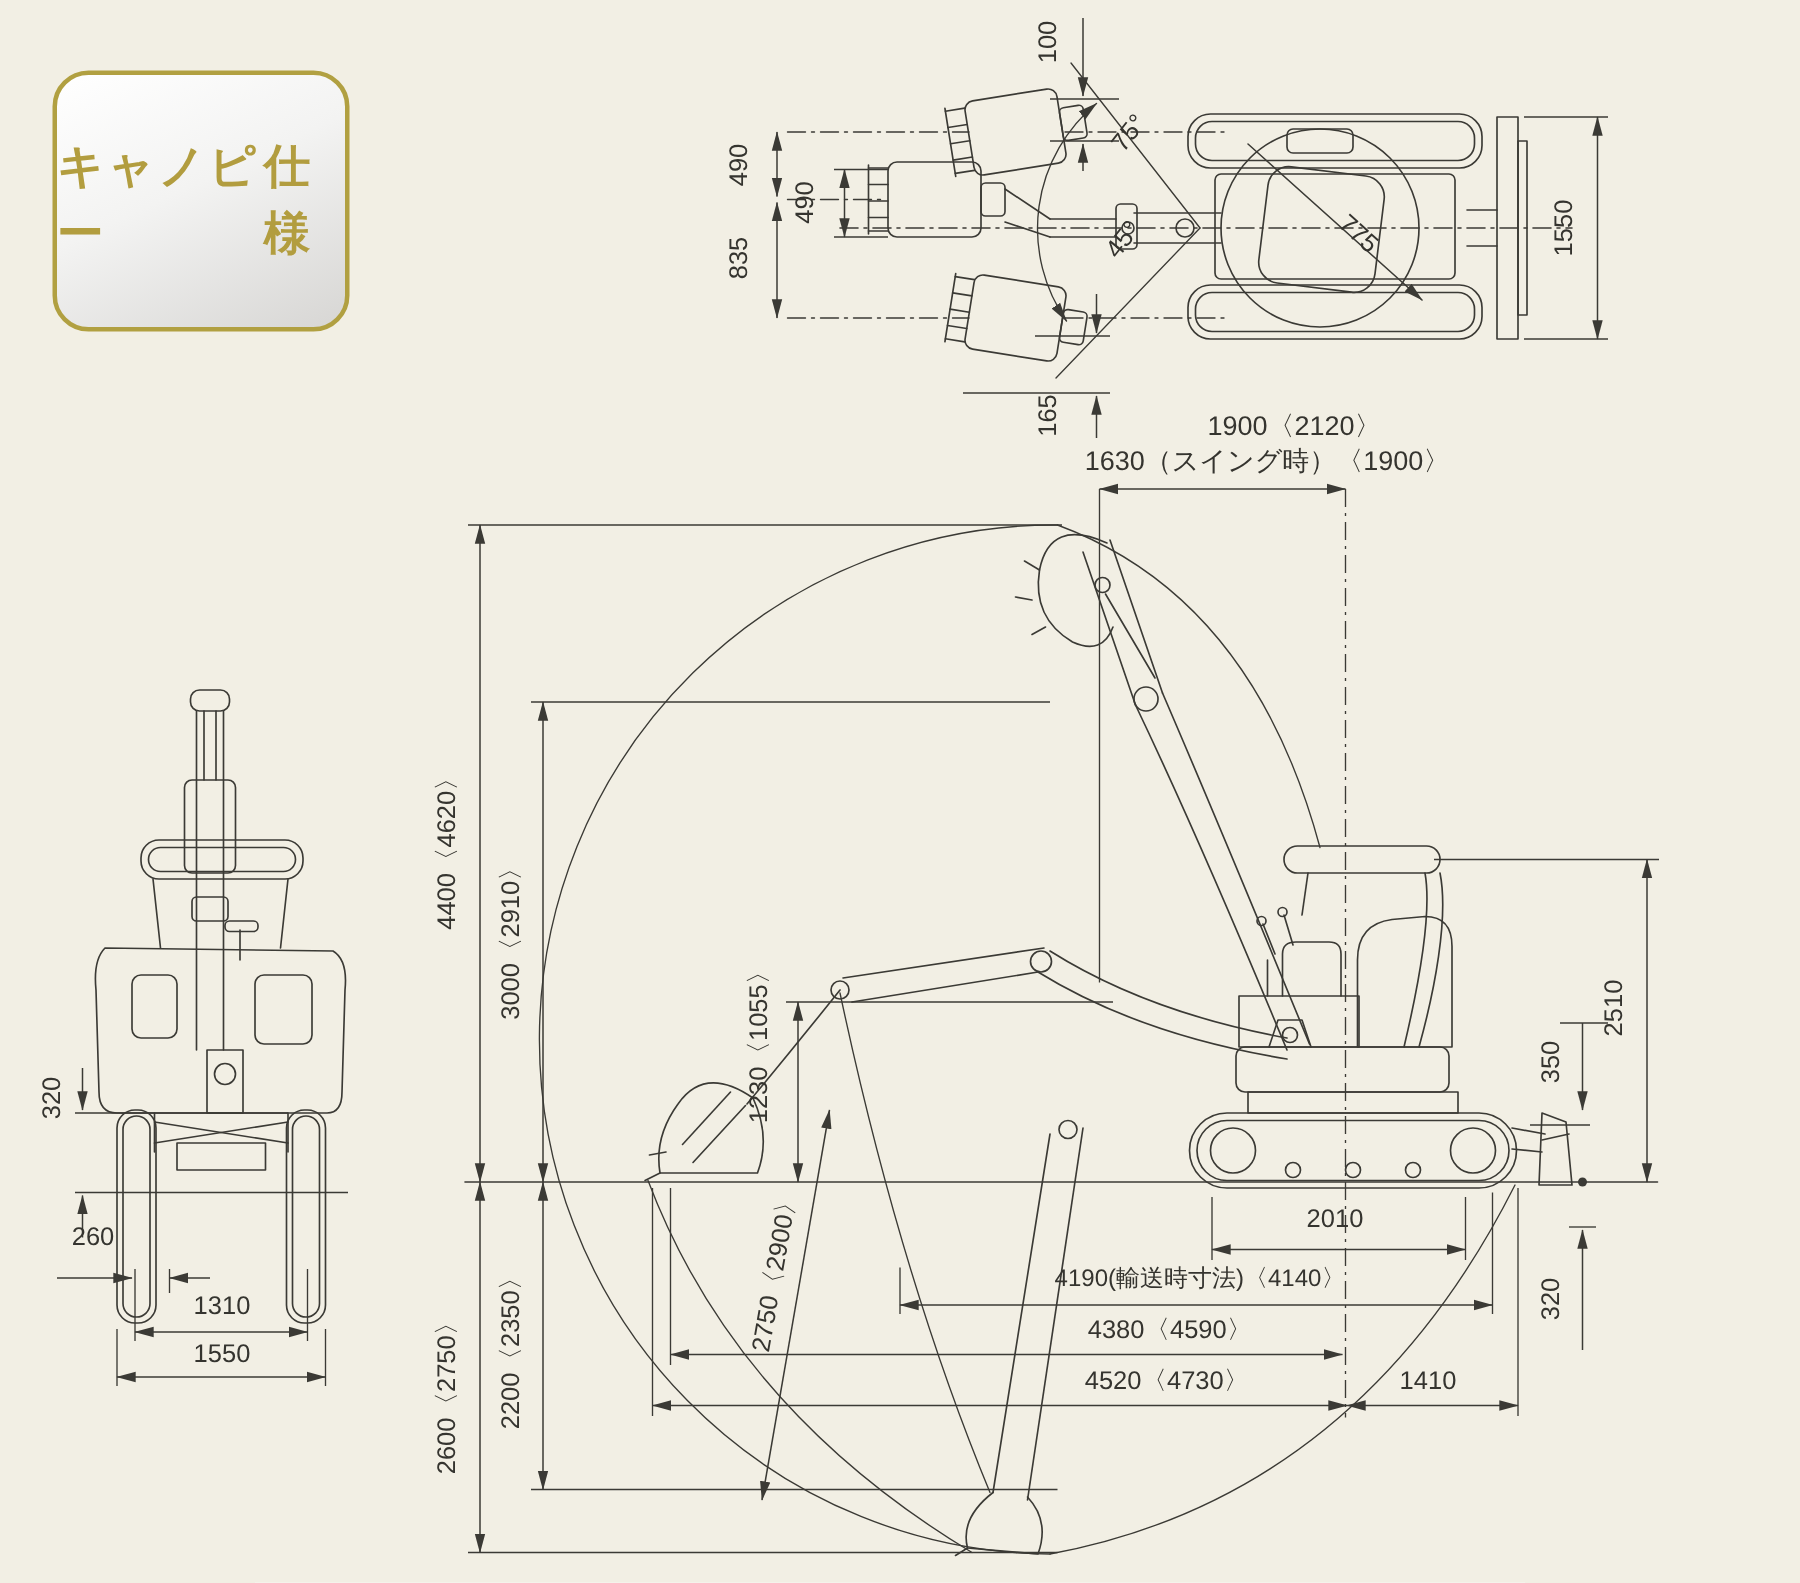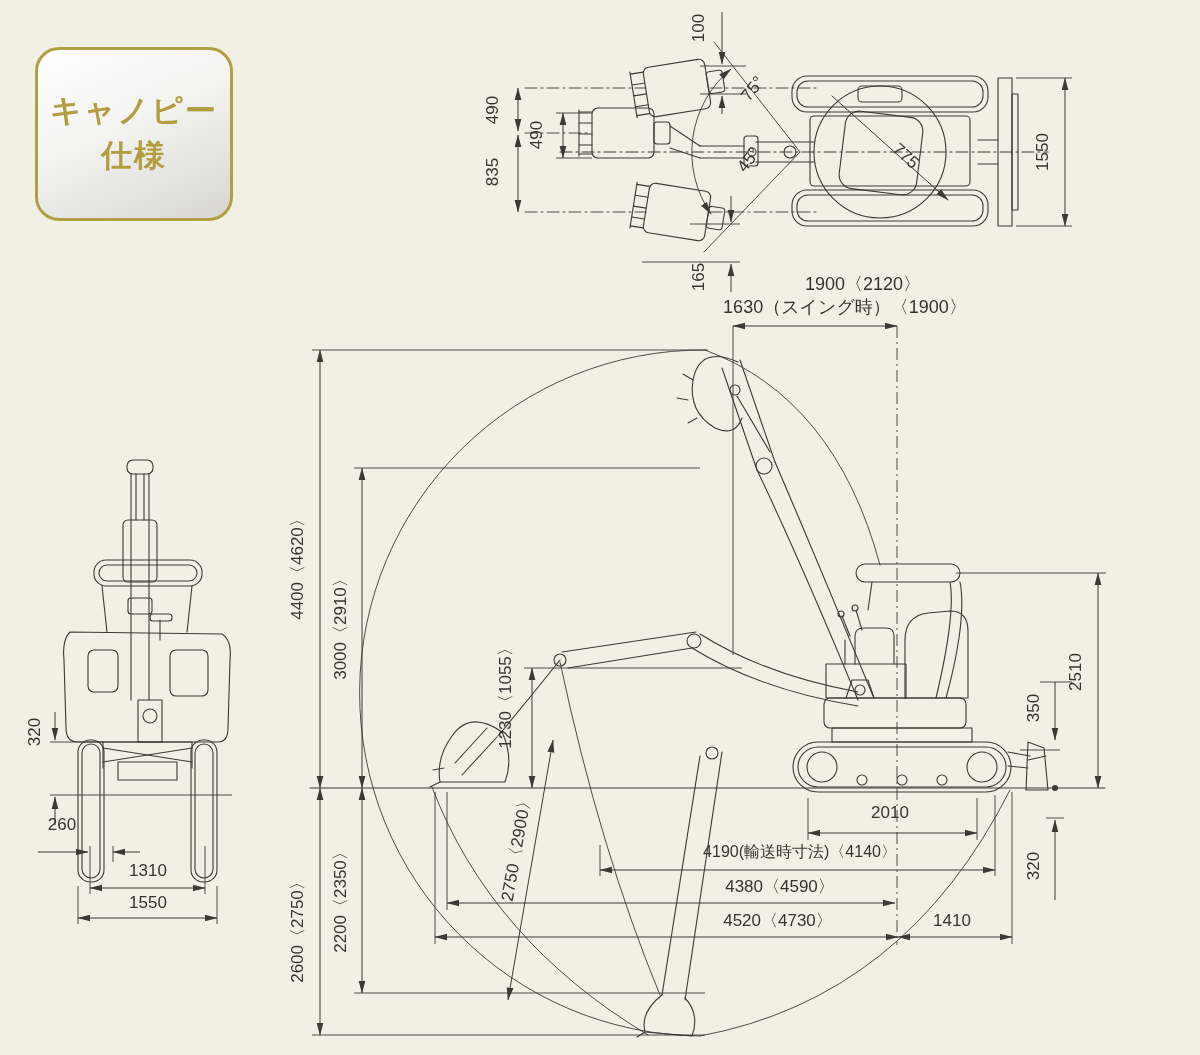--- a/index.html
+++ b/index.html
@@ -2,21 +2,21 @@
 <html><head>
 <meta charset="utf-8">
 <style>
   html,body{margin:0;padding:0;}
   body{font-family:"Liberation Sans",sans-serif;}
   #stage{position:relative;width:1200px;height:1055px;background:#f2efe4;overflow:hidden;}
   #spec-badge{
     position:absolute;left:35px;top:47px;width:192px;height:168px;
     border:3px solid #b1a041;border-radius:24px;
     background:linear-gradient(155deg,#ffffff 0%,#f3f3f2 45%,#d7d6d4 100%);
-    display:flex;flex-direction:column;align-items:center;justify-content:center;
+    display:flex;align-items:center;justify-content:center;
     color:#b29d3f;font-weight:bold;font-size:31px;letter-spacing:2px;line-height:1.45;
   }
   svg{position:absolute;left:0;top:0;}
   .art{stroke:#3b3a35;fill:none;stroke-width:1.1;stroke-linecap:round;stroke-linejoin:round;}
   .dim{stroke:#3b3a35;fill:none;stroke-width:1;}
   .thin{stroke:#3b3a35;fill:none;stroke-width:0.9;}
   .dd{stroke-dasharray:12 4 2 4;}
   text.lbl{fill:#35342f;font-family:"Liberation Sans",sans-serif;font-size:17px;}
   text.big{font-size:18px;}
   text.sm{font-size:16px;}

